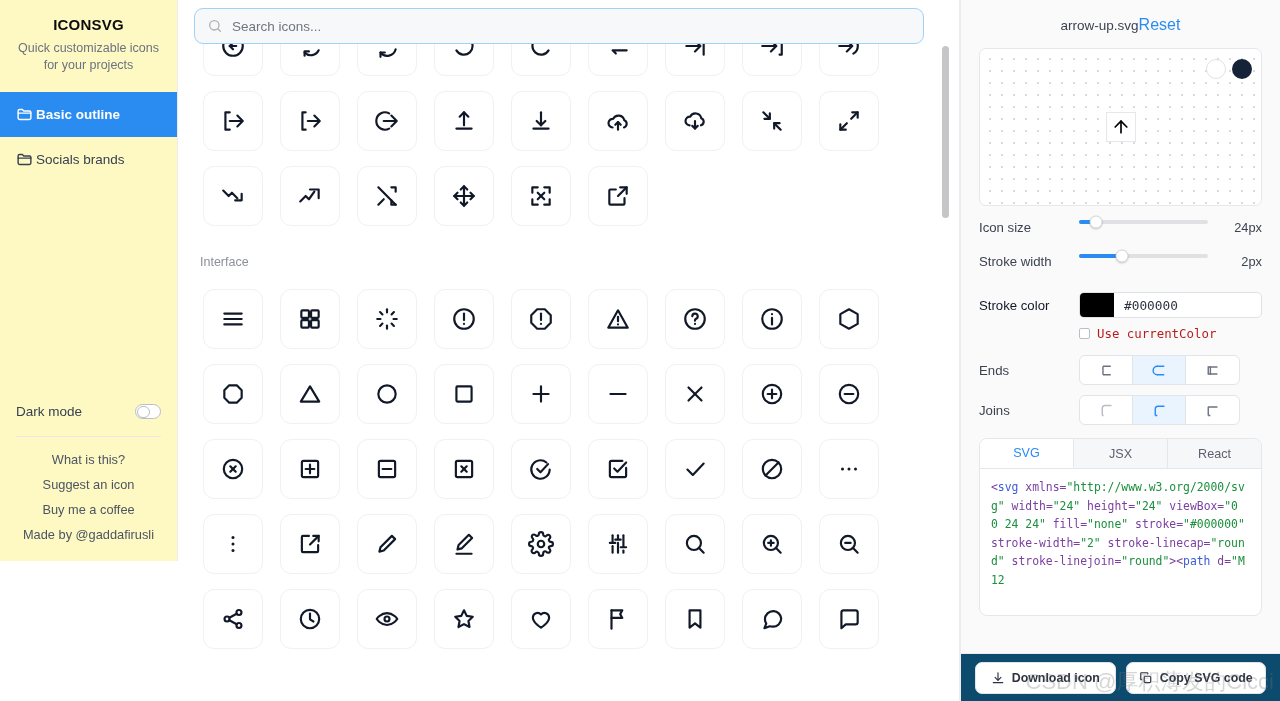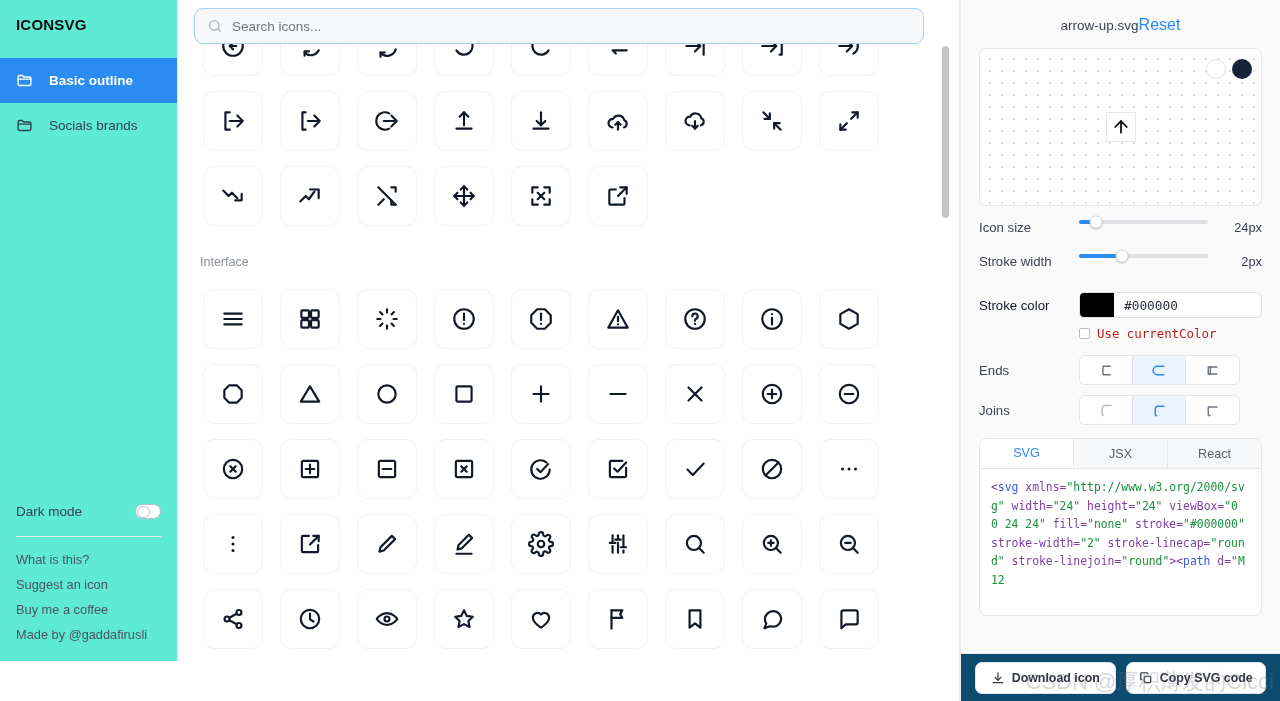--- a/index.html
+++ b/index.html
@@ -7,38 +7,39 @@
     width: 1280px; height: 701px;
     overflow: hidden;
     font-family: "Liberation Sans", sans-serif;
     background: #ffffff;
     color: #111827;
   }
   .app { display: flex; width: 1280px; height: 701px; }
 
   
   .sidebar {
-    width: 178px; height: 661px;
-    background: #5eead4;
+    width: 178px; height: 561px;
+    background: #fef9c3;
     border-right: 1px solid #ececef;
     display: flex; flex-direction: column;
     flex: 0 0 178px;
+    text-align: center;
   }
   .brand { padding: 16px 16px 14px 16px; }
   .brand-title {
     font-size: 15px; font-weight: bold; letter-spacing: .2px;
     color: #0c0c0e; margin-bottom: 7px;
   }
   .brand-sub {
     font-size: 12.5px; line-height: 17px; color: #6b7280;
     max-width: 150px;
   }
   .nav { margin-top: 4px; }
   .nav-item {
-    display: flex; align-items: center; gap: 16px;
+    display: flex; align-items: center; gap: 3px;
     height: 45px; padding: 0 16px;
     font-size: 13.5px; color: #374151; cursor: pointer;
   }
   .nav-item.active {
     background: #2a8cf0; color: #ffffff; font-weight: bold;
   }
   .nav-item .ico { width: 17px; height: 17px; display: block; flex: 0 0 17px; }
   .spacer { flex: 1 1 auto; }
 
   .darkmode-row {
@@ -262,20 +263,21 @@
   }
 </style>
 </head>
 <body>
 
 <div class="app">
 
   <aside class="sidebar">
     <div class="brand">
       <div class="brand-title">ICONSVG</div>
+      <div class="brand-sub">Quick customizable icons for your projects</div>
     </div>
 
     <nav class="nav">
       <div class="nav-item active">
         <span class="ico">
           <svg viewBox="0 0 24 24" fill="none" stroke="#ffffff" stroke-width="2" stroke-linecap="round" stroke-linejoin="round">
             <path d="M3 7a2 2 0 0 1 2-2h4l2 2h8a2 2 0 0 1 2 2v8a2 2 0 0 1-2 2H5a2 2 0 0 1-2-2z"></path>
             <path d="M3 10h18"></path>
           </svg>
         </span>

